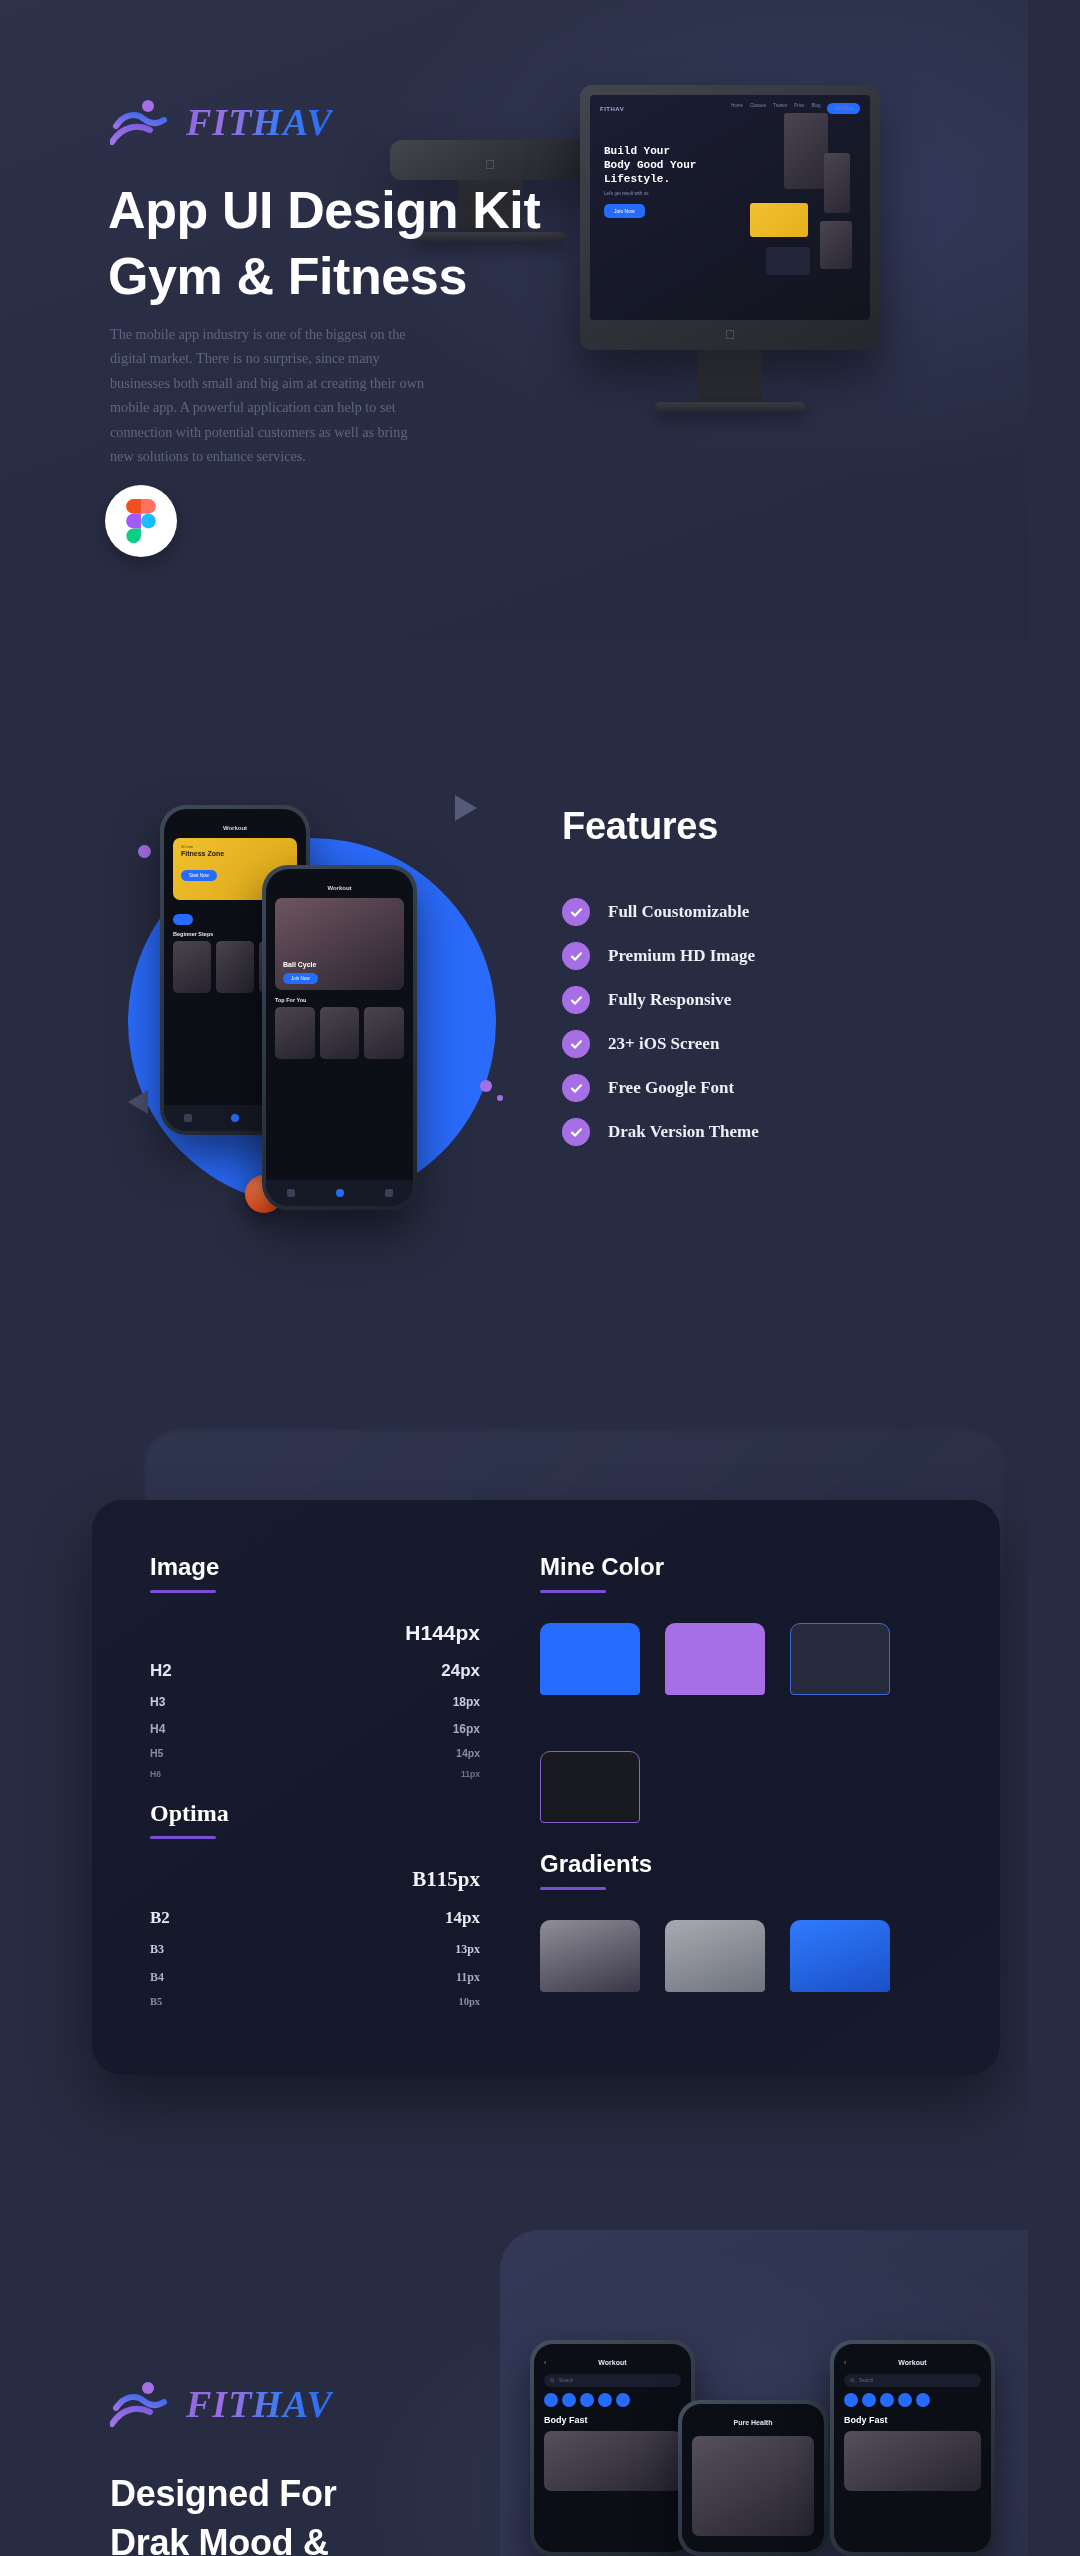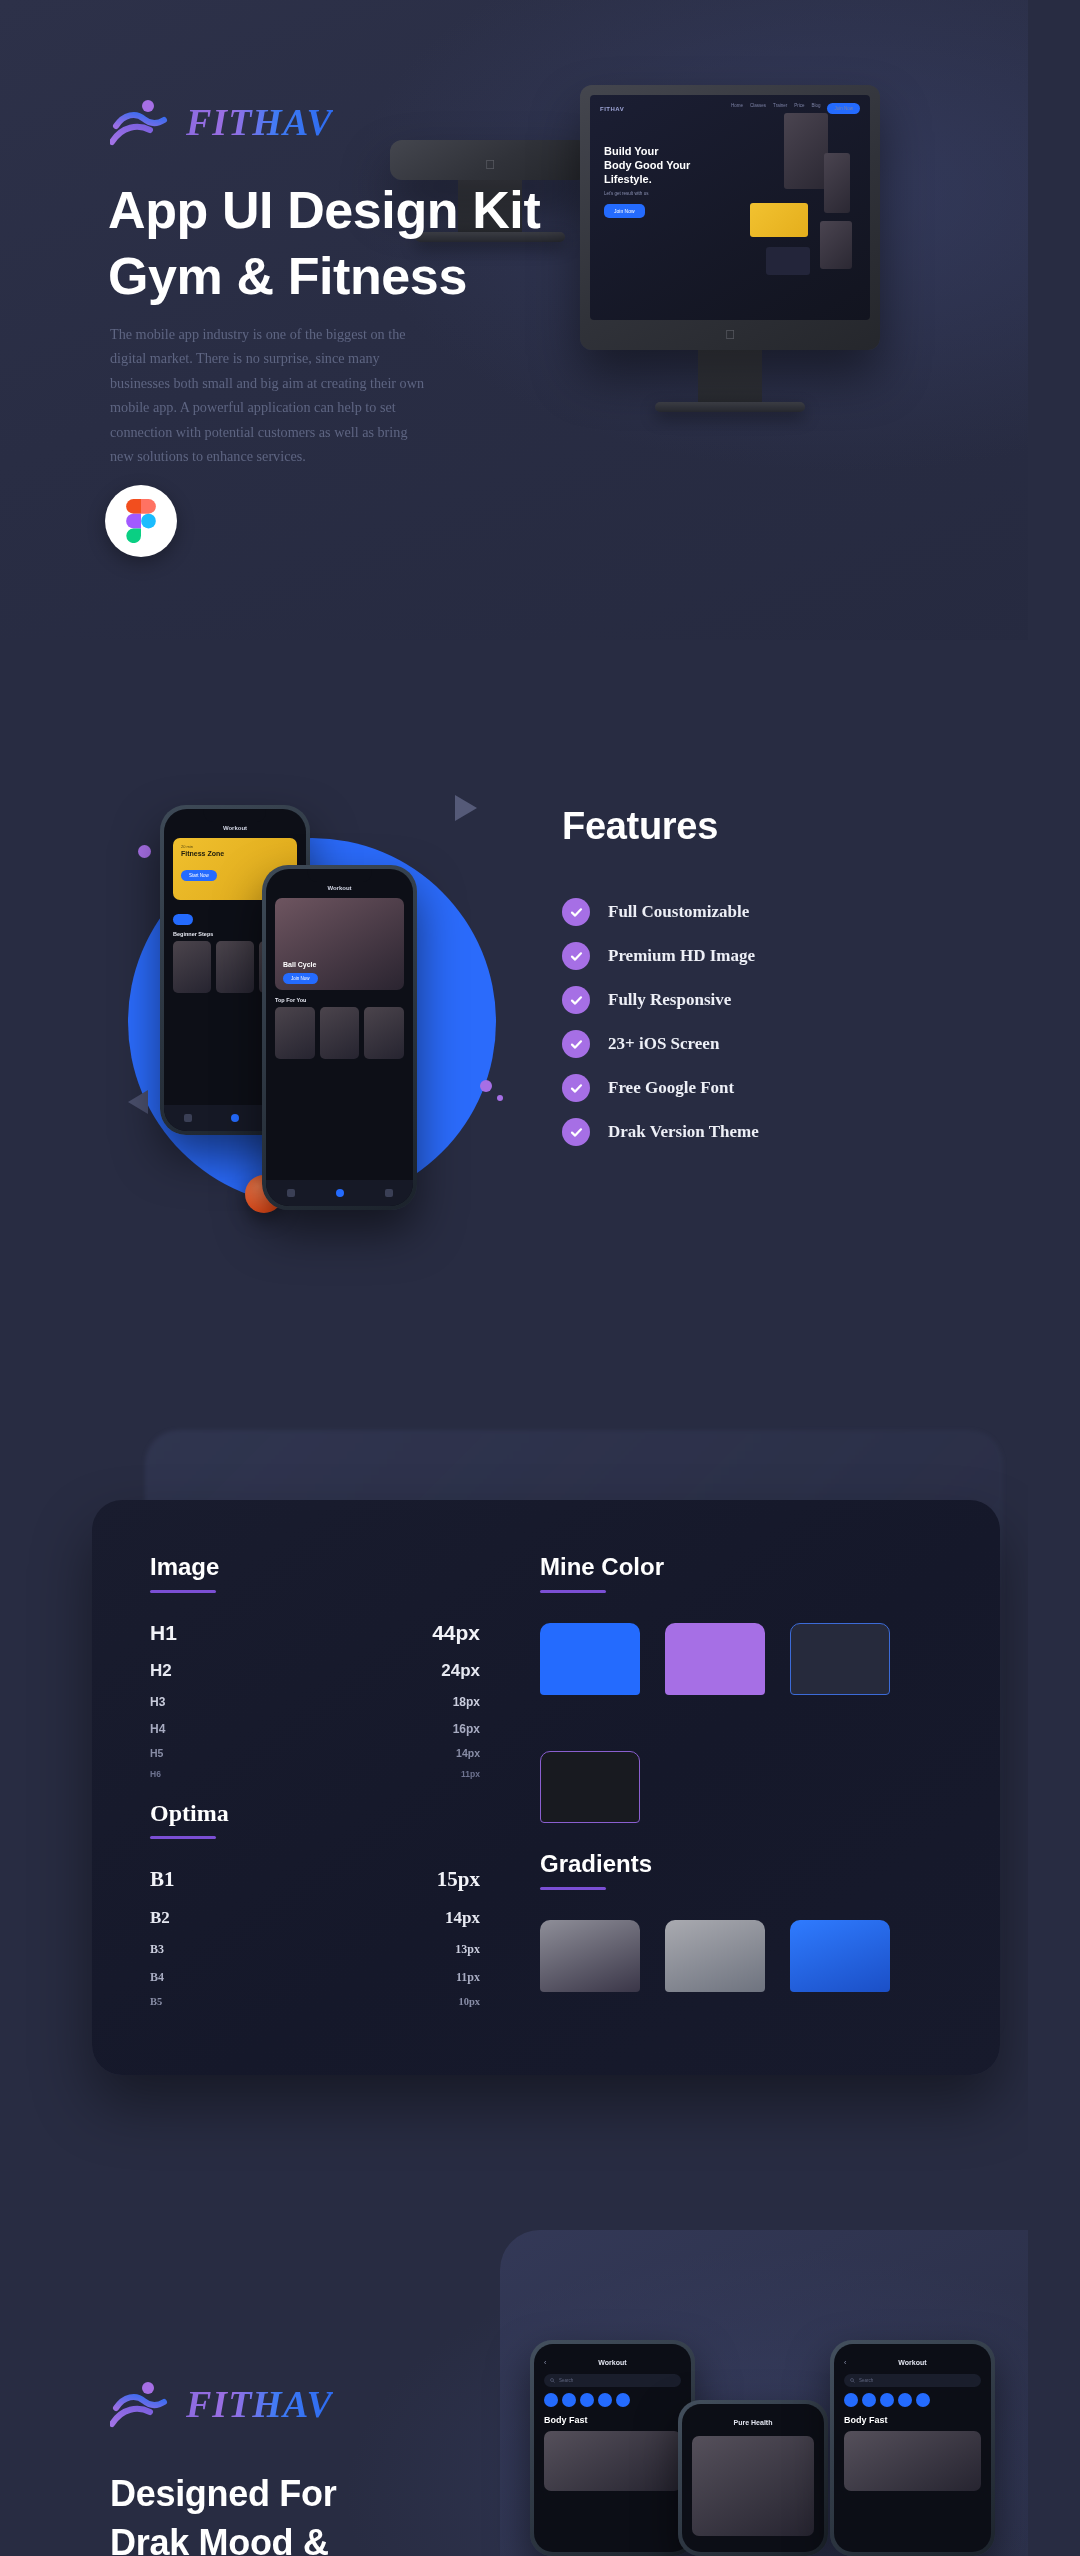--- a/index.html
+++ b/index.html
@@ -75,21 +75,21 @@
            color:#6A6C74; font-size:13px; }
   .mon-small { left:0px; top:55px; width:200px; }
   .mon-large { left:190px; top:0px; width:300px; }
 
   .scr-nav { display:flex; align-items:center; gap:8px; padding:8px 10px; }
   .scr-brand { font-size:6px; color:#9FA6D8; font-weight:700; letter-spacing:.5px;}
   .scr-nav-items { display:flex; gap:7px; margin-left:auto; }
   .scr-nav-items span { font-size:4.5px; color:#7B81A4; }
   .scr-btn { background:#246BFE; color:#fff; font-size:4.5px; padding:3px 7px; border-radius:6px; }
   .scr-h {
-    font-size:11px; font-weight:800; color:#fff; line-height:1.28; padding:0 0 0 14px;
+    font-size:11px; font-weight:800; color:#fff; line-height:1.28; padding:0 0 0 14px;font-family:Liberation Mono, monospace;
   }
   .scr-sub { font-size:4.5px; color:#8A90B2; padding:5px 0 0 14px; }
   .scr-cta { margin:8px 0 0 14px; background:#246BFE; color:#fff; font-size:5px;
              padding:4px 10px; border-radius:5px; display:inline-block; }
   .tile { background:#23253A; border-radius:3px; }
   .tile-y { background:linear-gradient(135deg,#F2C230,#E4AE1C); border-radius:3px; }
   .tile-img { background:linear-gradient(135deg,#4A4450,#2B2833); border-radius:3px; }
 
   
   .features-sec { position:absolute; left:0; top:700px; width:1080px; height:560px; }
@@ -157,21 +157,21 @@
     position:absolute; left:92px; top:1500px; width:908px; height:575px;
     border-radius:30px;
     background:linear-gradient(145deg,#191C2E 0%,#15182A 55%,#171A2C 100%);
     box-shadow:0 30px 60px rgba(0,0,0,0.42);
   }
   .gc-title { font-size:24px; font-weight:800; color:#fff; }
   .gc-rule { width:66px; height:3px; background:#7B4FD4; border-radius:2px; margin-top:9px; }
 
   .type-col { position:absolute; left:150px; top:1553px; width:330px; }
   .type-row { display:flex; justify-content:space-between; align-items:baseline; }
-  .tr1 { font-size:21px; font-weight:800; color:#F2F3F8; margin-top:28px; }
+  .tr1 { font-size:21px; font-weight:800; color:#F2F3F8; margin-top:28px;justify-content:flex-end; }
   .tr2 { font-size:17px; font-weight:800; color:#E6E8F1; margin-top:16px; }
   .tr3 { font-size:12px; font-weight:700; color:#C9CCDC; margin-top:14px; }
   .tr4 { font-size:12px; font-weight:700; color:#A7ABC1; margin-top:13px; }
   .tr5 { font-size:10.5px; font-weight:700; color:#888DA6; margin-top:11px; }
   .tr6 { font-size:8.5px; font-weight:700; color:#6E7390; margin-top:10px; }
   .serif { font-family:"Liberation Serif", serif; }
 
   .optima-col { position:absolute; left:150px; top:1800px; width:330px; }
 
   .color-col { position:absolute; left:540px; top:1553px; width:400px; }

